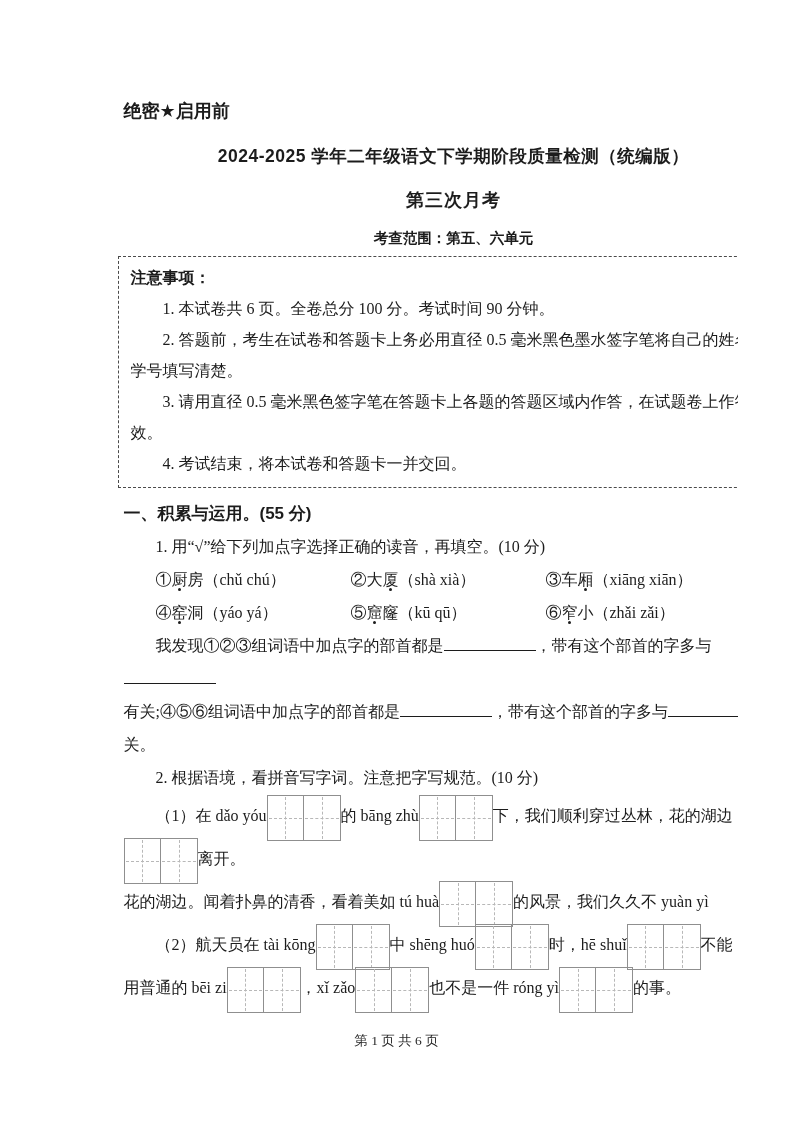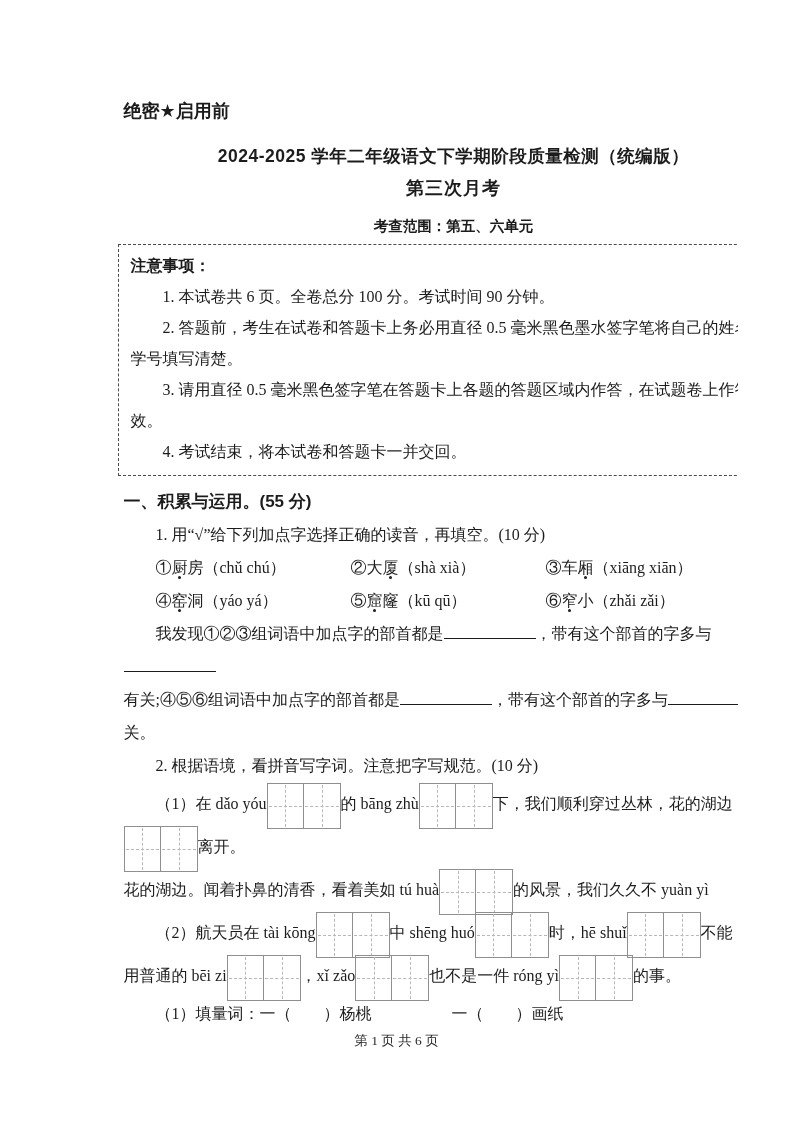--- a/index.html
+++ b/index.html
@@ -8,21 +8,21 @@
     background:#ffffff; color:#1c1c1c; overflow:hidden;
     font-family:"Liberation Serif","DejaVu Serif",serif;
     font-size:16px;
   }
   .content { position:absolute; left:68px; top:0; width:660px; }
 
   .hei { font-family:"Liberation Sans","DejaVu Sans",sans-serif; font-weight:bold; }
 
   .secret { padding-top:100px; font-size:18px; line-height:22px; }
   .title  { text-align:center; font-size:17.5px; line-height:24px; margin-top:22px; letter-spacing:0.5px; }
-  .subtitle { text-align:center; font-size:18px; line-height:25px; margin-top:8px; letter-spacing:1px; }
+  .subtitle { text-align:center; font-size:18px; line-height:25px; margin-top:20px; letter-spacing:1px; }
   .scope { text-align:center; font-size:14.5px; line-height:20px; margin-top:15px; margin-bottom:8px; font-weight:bold; }
 
   .notice-box {
     border:1px dashed #4a4a4a; margin-left:-6px; margin-right:-8px;
     padding:5px 12px 8px 12px;
   }
   .notice-heading { font-size:16px; line-height:31px; }
   .notice-item { margin:0; text-indent:2em; line-height:31px; }
 
   .sec-heading { font-size:17px; line-height:32px; margin-top:10px; }
@@ -156,18 +156,17 @@
           <span class="tzg-cell"></span>
         </span><span>，xǐ zǎo</span><span class="tzg">
           <span class="tzg-cell"></span>
           <span class="tzg-cell"></span>
         </span><span>也不是一件 róng yì</span><span class="tzg">
           <span class="tzg-cell"></span>
           <span class="tzg-cell"></span>
         </span><span>的事。</span>
     </div>
 
-    <div class="line indent2">（1）填量词：一（　　）杨桃　　　　　一（　　）画纸</div>
 
   </div>
 
   <div class="footer">第 1 页 共 6 页</div>
 </div>
 
 </body></html>

